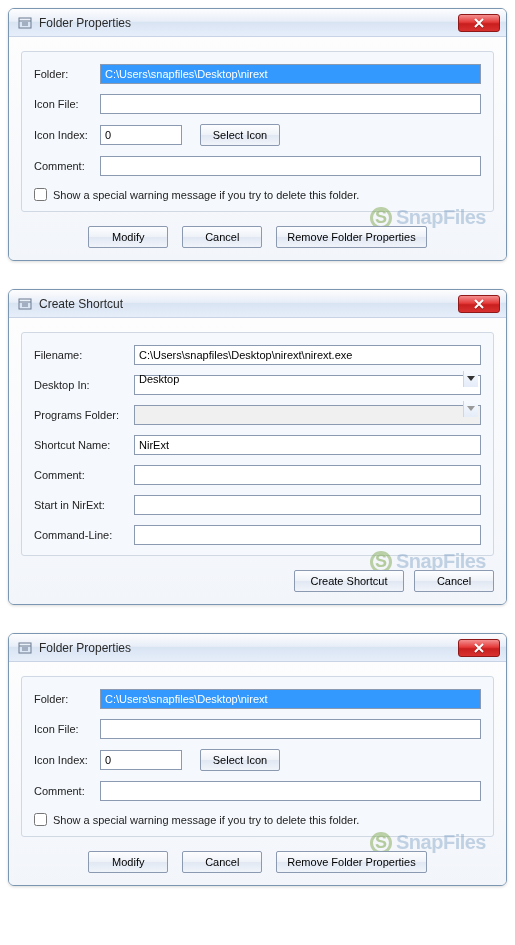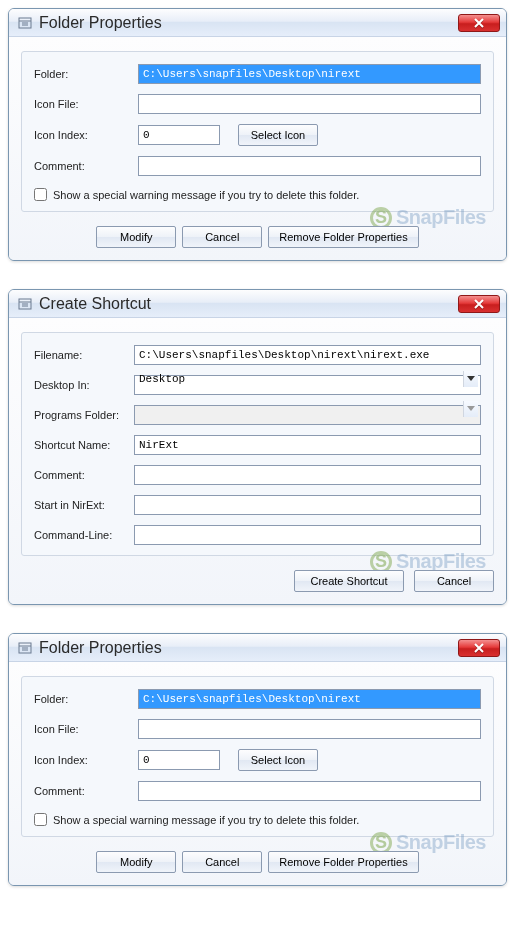--- a/index.html
+++ b/index.html
@@ -31,21 +31,21 @@
   display: flex;
   align-items: center;
   gap: 6px;
 }
 .title-icon {
   width: 16px;
   height: 16px;
   display: inline-flex;
 }
 .title-text {
-  font-size: 16px;
+  font-size: 12px;
   color: #2a2a2a;
 }
 .close-btn {
   width: 42px;
   height: 18px;
   border-radius: 3px;
   background: linear-gradient(to bottom, #f48f8f 0%, #e53a3a 45%, #c81e1e 55%, #d93030 100%);
   border: 1px solid #8f1818;
   display: flex;
   align-items: center;
@@ -63,30 +63,30 @@
   background: #f5f8fc;
   padding: 12px 12px 10px 12px;
 }
 .row {
   display: flex;
   align-items: center;
   margin-bottom: 10px;
 }
 .row:last-child { margin-bottom: 0; }
 .lbl {
-  width: 104px;
+  width: 66px;
   color: #222;
   font-size: 11px;
   flex-shrink: 0;
 }
 .lbl.wide { width: 100px; }
 input[type="text"], .selectlike {
   border: 1px solid #8b9ab0;
   background: #fff;
-  font-family: Liberation Mono, monospace;
+  font-family: Liberation Sans, sans-serif;
   font-size: 11px;
   padding: 2px 4px;
   height: 20px;
   flex: 1;
   min-width: 0;
 }
 input[type="text"].selected {
   background: #3399ff;
   color: #fff;
 }
@@ -123,21 +123,21 @@
   min-width: 80px;
 }
 .btn.wide { min-width: 140px; }
 .button-row {
   display: flex;
   justify-content: flex-end;
   gap: 10px;
   margin-top: 14px;
   position: relative;
 }
-.button-row.fp { justify-content: center; gap: 6px; }
+.button-row.fp { justify-content: center; gap: 14px; }
 .checkbox-row {
   display: flex;
   align-items: center;
   margin-top: 12px;
   gap: 6px;
 }
 input[type="checkbox"] {
   width: 13px;
   height: 13px;
 }

